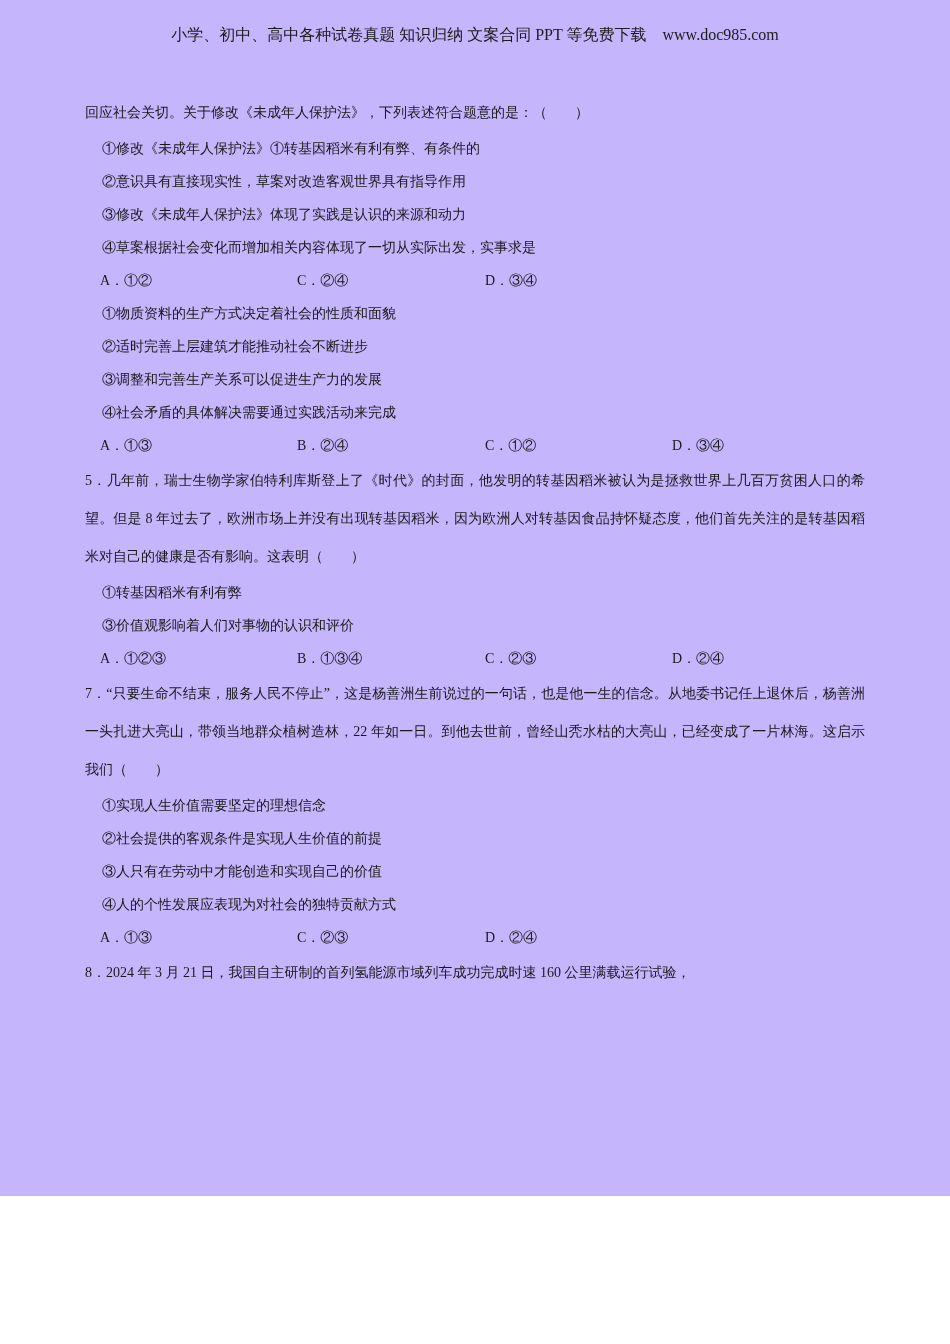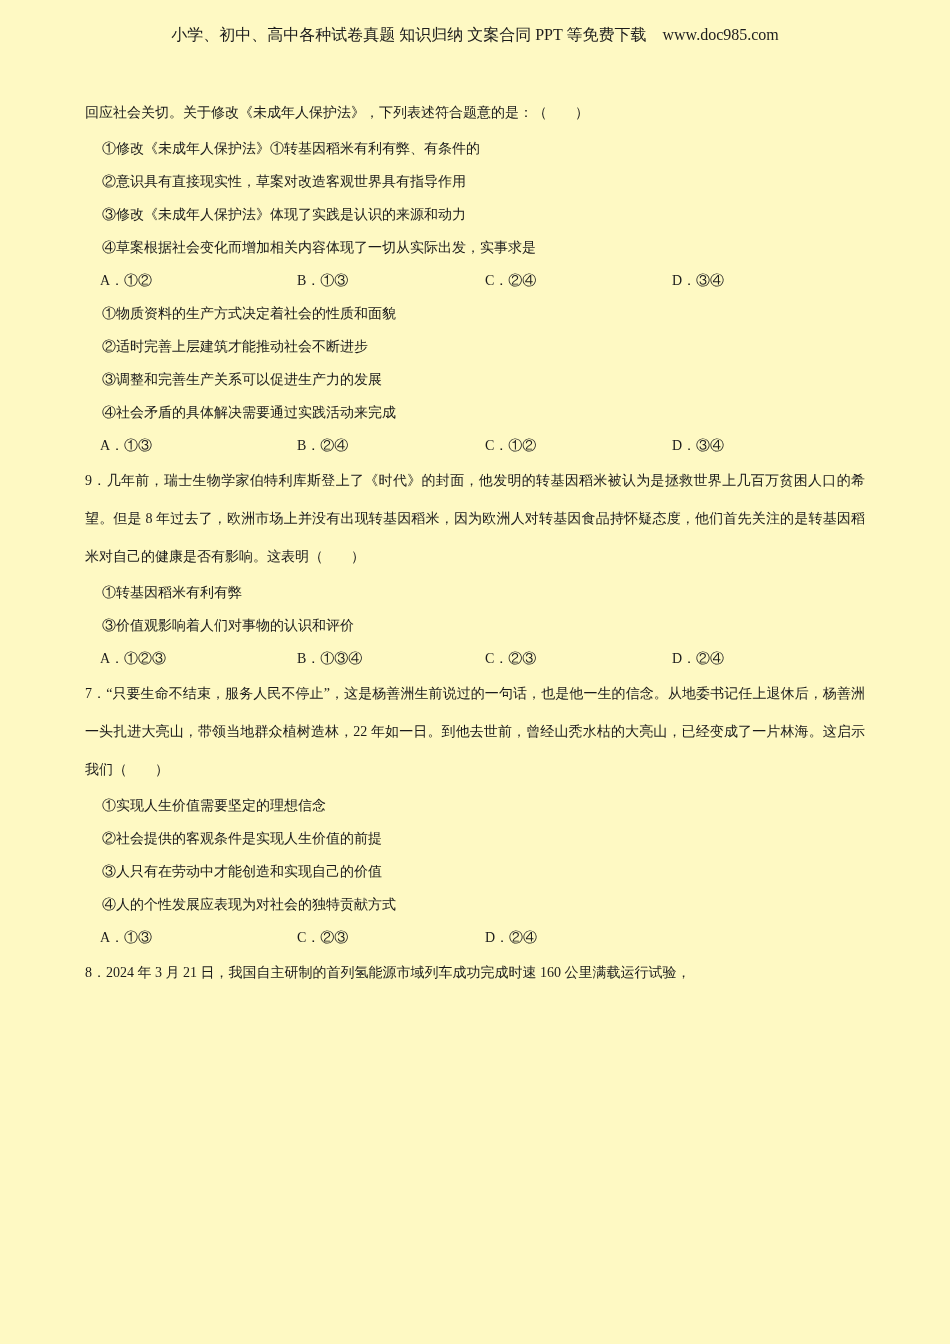--- a/index.html
+++ b/index.html
@@ -10,22 +10,22 @@
   body {
     width: 950px;
     height: 1344px;
     overflow: hidden;
     font-family: "Liberation Serif", "DejaVu Serif", serif;
     color: #1a1a1a;
   }
   .page {
     position: relative;
     width: 950px;
-    height: 1344px;
-    background: #fef9c3;
+    height: 1196px;
+    background: #c4b5fd;
   }
   .doc-header {
     padding-top: 24px;
     text-align: center;
     font-size: 16px;
     line-height: 22px;
     color: #1c1c1c;
     white-space: nowrap;
   }
   .doc-header .url {
@@ -69,41 +69,40 @@
   <div class="content">
 
     <section>
       <p class="stem">回应社会关切。关于修改《未成年人保护法》，下列表述符合题意的是：（　　）</p>
       <p class="opt">①修改《未成年人保护法》①转基因稻米有利有弊、有条件的</p>
       <p class="opt">②意识具有直接现实性，草案对改造客观世界具有指导作用</p>
       <p class="opt">③修改《未成年人保护法》体现了实践是认识的来源和动力</p>
       <p class="opt">④草案根据社会变化而增加相关内容体现了一切从实际出发，实事求是</p>
       <div class="choices">
         <span class="choice">A．①②</span>
-        <span class="choice">B．①③</span>
         <span class="choice">C．②④</span>
         <span class="choice">D．③④</span>
       </div>
     </section>
 
     <section>
       <p class="opt">①物质资料的生产方式决定着社会的性质和面貌</p>
       <p class="opt">②适时完善上层建筑才能推动社会不断进步</p>
       <p class="opt">③调整和完善生产关系可以促进生产力的发展</p>
       <p class="opt">④社会矛盾的具体解决需要通过实践活动来完成</p>
       <div class="choices">
         <span class="choice">A．①③</span>
         <span class="choice">B．②④</span>
         <span class="choice">C．①②</span>
         <span class="choice">D．③④</span>
       </div>
     </section>
 
     <section>
-      <p class="stem">9．几年前，瑞士生物学家伯特利库斯登上了《时代》的封面，他发明的转基因稻米被认为是拯救世界上几百万贫困人口的希望。但是 8 年过去了，欧洲市场上并没有出现转基因稻米，因为欧洲人对转基因食品持怀疑态度，他们首先关注的是转基因稻米对自己的健康是否有影响。这表明（　　）</p>
+      <p class="stem">5．几年前，瑞士生物学家伯特利库斯登上了《时代》的封面，他发明的转基因稻米被认为是拯救世界上几百万贫困人口的希望。但是 8 年过去了，欧洲市场上并没有出现转基因稻米，因为欧洲人对转基因食品持怀疑态度，他们首先关注的是转基因稻米对自己的健康是否有影响。这表明（　　）</p>
       <p class="opt">①转基因稻米有利有弊</p>
       <p class="opt">③价值观影响着人们对事物的认识和评价</p>
       <div class="choices">
         <span class="choice">A．①②③</span>
         <span class="choice">B．①③④</span>
         <span class="choice">C．②③</span>
         <span class="choice">D．②④</span>
       </div>
     </section>
 

